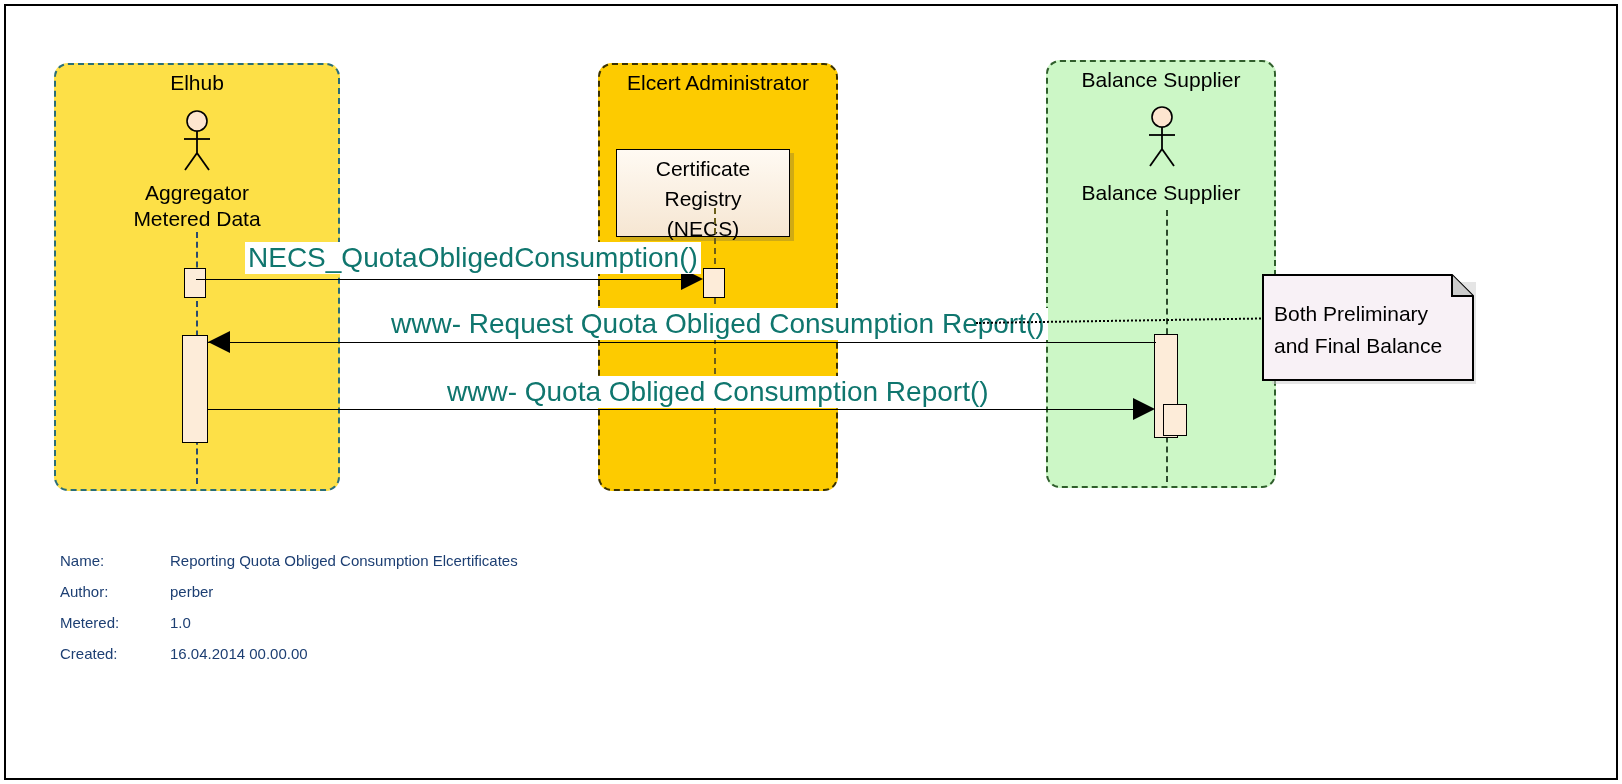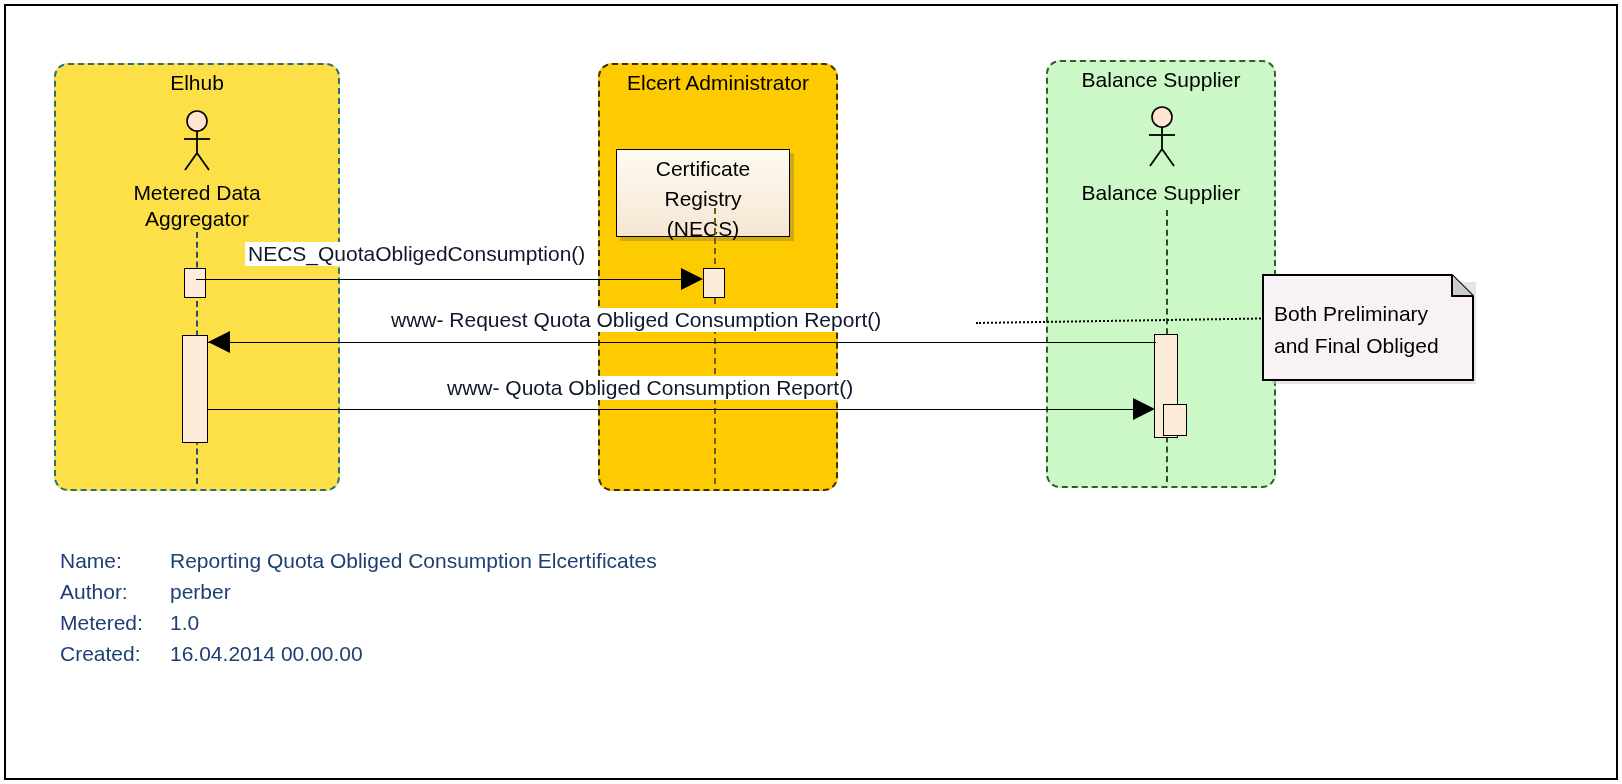--- a/index.html
+++ b/index.html
@@ -144,22 +144,22 @@
   }
 
   
   .msg-line {
     position: absolute;
     height: 0;
     border-top: 1.8px solid #000000;
   }
   .msg-label {
     position: absolute;
-    font-size: 21px;
-    color: #0f172a;
+    font-size: 28px;
+    color: #0f766e;
     background: #ffffff;
     padding: 0 3px;
     white-space: nowrap;
   }
   .arrow-head {
     position: absolute;
     width: 0;
     height: 0;
   }
   .arrow-right {
@@ -198,21 +198,21 @@
     border-top: 2px dotted #000000;
     transform-origin: left center;
   }
 
   
   .meta {
     position: absolute;
     left: 60px;
     top: 545px;
     color: #1d3f73;
-    font-size: 21px;
+    font-size: 15px;
   }
   .meta-row {
     display: flex;
     height: 31px;
     align-items: center;
   }
   .meta-key { width: 110px; }
   .meta-val { white-space: nowrap; }
 </style>
 </head>
@@ -231,22 +231,22 @@
     <svg width="44" height="62" viewBox="0 0 44 62">
       <circle cx="22" cy="11" r="10" fill="#fde5cf" stroke="#000000" stroke-width="1.6"></circle>
       <line x1="22" y1="21" x2="22" y2="43" stroke="#000000" stroke-width="1.8"></line>
       <line x1="9" y1="29" x2="35" y2="29" stroke="#000000" stroke-width="1.8"></line>
       <line x1="22" y1="43" x2="10" y2="60" stroke="#000000" stroke-width="1.8"></line>
       <line x1="22" y1="43" x2="34" y2="60" stroke="#000000" stroke-width="1.8"></line>
     </svg>
   </div>
 
   <div class="actor-label" style="left:60px; top:180px; width:274px;">
+    <div>Aggregator</div>
     <div>Metered Data</div>
-    <div>Aggregator</div>
   </div>
 
   <div class="lifeline cyan" style="left:196px; top:232px; height:252px;"></div>
 
   <div class="activation" style="left:184px; top:268px; width:22px; height:30px;"></div>
   <div class="activation" style="left:182px; top:335px; width:26px; height:108px;"></div>
 
   <div class="partition p-elcert">
     <div class="part-title">Elcert Administrator</div>
   </div>
@@ -299,21 +299,21 @@
   <div class="note-connector" style="left:976px; top:322px; width:325px; transform: rotate(-0.9deg);"></div>
 
   <div class="note-wrap">
     <svg width="226" height="112" viewBox="0 0 226 112">
       <path d="M8,8 L214,8 L214,110 L10,110 Z" fill="#cfcfcf" opacity="0.55"></path>
       <path d="M1,1 L190,1 L211,22 L211,106 L1,106 Z" fill="#f8f1f6" stroke="#000000" stroke-width="2"></path>
       <path d="M190,1 L190,22 L211,22" fill="#cccccc" stroke="#000000" stroke-width="2"></path>
     </svg>
     <div class="note-text">
       <div>Both Preliminary</div>
-      <div>and Final Obliged</div>
+      <div>and Final Balance</div>
     </div>
   </div>
 
   <div class="meta">
     <div class="meta-row">
       <span class="meta-key">Name:</span>
       <span class="meta-val">Reporting Quota Obliged Consumption Elcertificates</span>
     </div>
     <div class="meta-row">
       <span class="meta-key">Author:</span>

